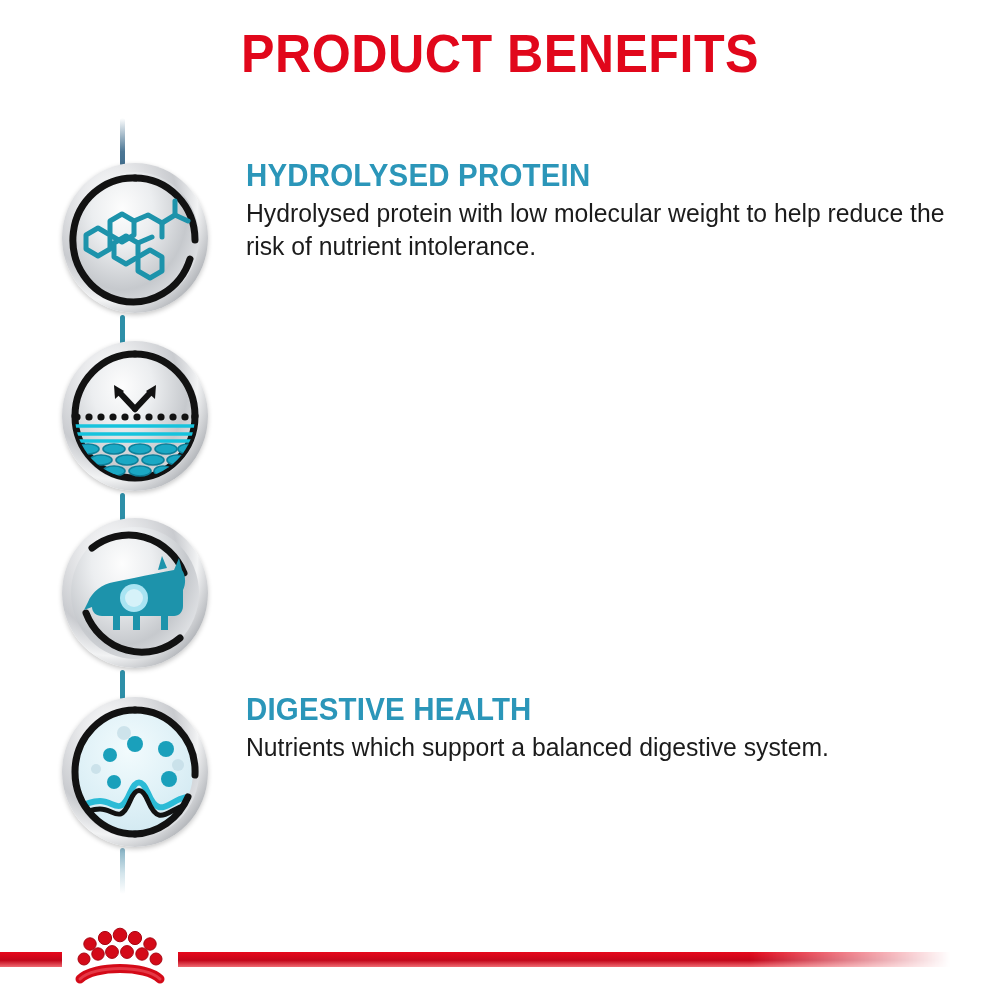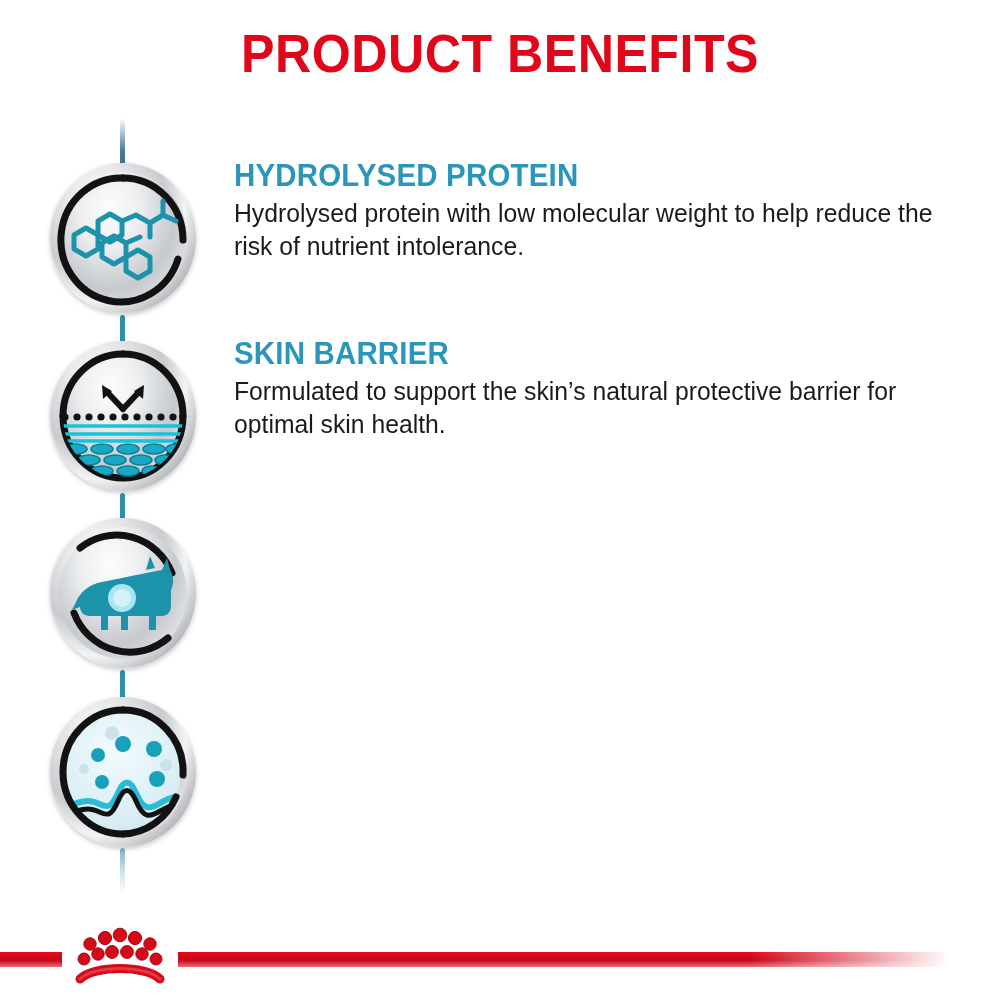--- a/index.html
+++ b/index.html
@@ -56,21 +56,21 @@
   .spine-mid-3 { top: 670px; height: 30px; background: #2e8fa8; }
   .spine-bot {
     top: 848px;
     height: 46px;
     background: linear-gradient(to bottom, rgba(90,150,175,0.75) 0%, rgba(130,180,200,0.35) 55%, rgba(160,200,215,0) 100%);
   }
 
   
   .row {
     position: absolute;
-    left: 0;
+    left: 12px;
     width: 880px;
     height: 160px;
   }
   .row-0 { top: 160px; }
   .row-1 { top: 338px; }
   .row-2 { top: 515px; }
   .row-3 { top: 694px; }
 
   
   .badge {
@@ -265,24 +265,20 @@
             <ellipse cx="65" cy="119" rx="11" ry="5"></ellipse>
             <ellipse cx="91" cy="119" rx="11" ry="5"></ellipse>
             <ellipse cx="115" cy="119" rx="10" ry="5"></ellipse>
             <ellipse cx="52" cy="130" rx="11" ry="5"></ellipse>
             <ellipse cx="78" cy="130" rx="11" ry="5"></ellipse>
             <ellipse cx="101" cy="130" rx="9" ry="5"></ellipse>
           </g>
         </g>
       </svg>
     </div>
-    <div class="txt">
-      <h2 class="heading">SKIN BARRIER</h2>
-      <p class="body">Formulated to support the skin’s natural protective barrier for optimal skin health.</p>
-    </div>
   </div>
 
   <div class="row row-2">
     <div class="badge">
       <div class="badge-inner"></div>
       <svg class="badge-svg" viewBox="0 0 146 150">
 
         <path d="M30 30 A60 62 0 0 1 122 55" fill="none" stroke="#121212" stroke-width="7" stroke-linecap="round"></path>
         <path d="M24 95 A60 62 0 0 0 118 120" fill="none" stroke="#121212" stroke-width="7" stroke-linecap="round"></path>
 
@@ -344,20 +340,24 @@
                    C74 82 80 82 86 96 C96 120 104 108 118 102 C128 98 134 100 142 106" fill="none" stroke="#2bbbd6" stroke-width="6" stroke-linecap="round" stroke-linejoin="round"></path>
           <path d="M6 124 C20 118 26 112 38 112 C52 112 58 128 68 104
                    C74 90 80 90 86 104 C96 128 104 116 118 110 C128 106 134 108 142 114" fill="none" stroke="#121212" stroke-width="5" stroke-linecap="round" stroke-linejoin="round"></path>
         </g>
 
         <path d="M73 13 A60 62 0 0 1 133 78" fill="none" stroke="#121212" stroke-width="7" stroke-linecap="round"></path>
         <path d="M126 100 A60 62 0 0 1 73 137" fill="none" stroke="#121212" stroke-width="7" stroke-linecap="round"></path>
         <path d="M73 137 A60 62 0 0 1 73 13" fill="none" stroke="#121212" stroke-width="7" stroke-linecap="round"></path>
       </svg>
     </div>
+    <div class="txt">
+      <h2 class="heading">DIGESTIVE HEALTH</h2>
+      <p class="body">Nutrients which support a balanced digestive system.</p>
+    </div>
   </div>
 
   <div class="footer">
     <div class="bar-left"></div>
     <div class="bar-right"></div>
     <svg class="crown" viewBox="0 0 104 62">
       <g fill="#d40a18" stroke="#a80612" stroke-width="1">
 
         <circle cx="22" cy="17" r="6.2"></circle>
         <circle cx="37" cy="11" r="6.6"></circle>

